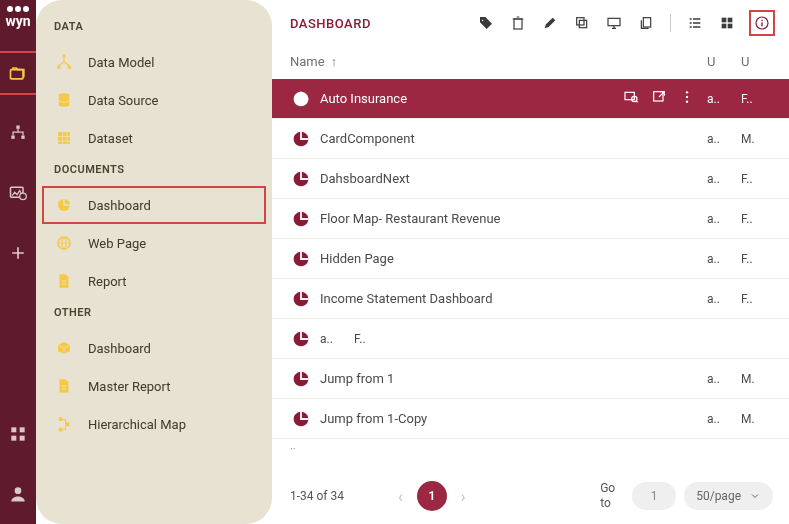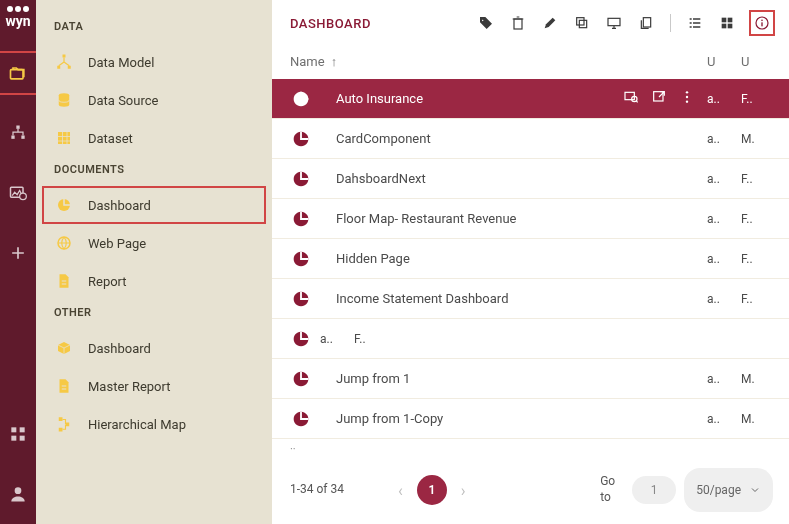--- a/index.html
+++ b/index.html
@@ -10,21 +10,21 @@
   .rail { width: 36px; background: #5f1a2c; display: flex; flex-direction: column; align-items: center; padding-top: 6px; }
   .rail .logo { color: #fff; font-weight: bold; font-size: 14px; text-align: center; margin-bottom: 14px; line-height: 1.1; }
   .rail .logo-dots { display:flex; justify-content:center; gap:2px; margin-bottom:2px;}
   .rail .logo-dots span { width:6px;height:6px;border-radius:50%;background:#fff;display:inline-block;}
   .rail-item { width: 44px; height: 44px; display:flex; align-items:center; justify-content:center; color:#d9c7cc; margin: 8px 0; border:2px solid transparent; }
   .rail-item.active { border:2px solid #d14545; background:#5f1a2c; color:#f6c945;}
   .rail-item svg { width:20px; height:20px; }
   .rail-spacer { flex:1; }
 
   
-  .sidenav { width: 236px; background: #e7e2d2; display:flex; flex-direction:column; padding: 14px 0 0 0; overflow:hidden; }
+  .sidenav { width: 236px; background: #e7e2d2; display:flex; flex-direction:column; padding: 14px 0 0 0; overflow:hidden;border-radius:26px; }
   .sidenav .group-label { font-size: 11px; letter-spacing: .5px; color:#4a4433; padding: 6px 18px 10px 18px; font-weight:600; }
   .sidenav .nav-item { display:flex; align-items:center; gap:14px; padding: 10px 18px; color:#3d3a2e; cursor:pointer; }
   .sidenav .nav-item .nav-icon { width:20px; display:flex; justify-content:center; color:#f6c945; }
   .sidenav .nav-item.highlighted { border:2px solid #d14545; margin: 0 6px; padding: 8px 10px; }
   .sidenav .nav-icon svg { width:18px; height:18px; }
 
   
   .main { flex:1; display:flex; flex-direction:column; min-width:0; }
   .main-header { display:flex; align-items:center; padding: 10px 14px 6px 18px; color:#8a1a35; }
   .main-title { font-size:13px; letter-spacing: .5px; font-weight:500; flex:1; }
@@ -34,40 +34,40 @@
   .toolbar .tbtn.boxed { border:2px solid #d14545; padding:2px; width:26px; height:26px; color:#8a1a35;}
   .toolbar svg { width:16px; height:16px; }
 
   .col-head { display:flex; padding: 12px 14px 10px 18px; color:#6f6f6f; font-size:13px; }
   .col-head .col-name { flex:1; display:flex; align-items:center; gap:6px;}
   .col-head .col-u { width:34px; text-align:left; }
 
   .rows { flex:1; overflow:auto; }
   .row { display:flex; align-items:center; height:40px; padding: 0 14px 0 18px; border-bottom:1px solid #f1ece0; color:#4b4b4b; cursor:pointer;}
   .row .row-icon { width:22px; display:flex; justify-content:center; color:#8a1a35; margin-right:8px;}
-  .row .row-name { flex:1; white-space:nowrap; overflow:hidden; text-overflow:ellipsis;margin-left:16px; }
+  .row .row-name { flex:1; white-space:nowrap; overflow:hidden; text-overflow:ellipsis; }
   .row .row-actions { display:none; align-items:center; gap:12px; color:#fff; margin-right:12px;}
   .row.selected { background:#9b2743; color:#fff; }
   .row.selected .row-icon { color:#fff; }
   .row.selected .row-actions { display:flex; }
   .row .col-u { width:34px; white-space:nowrap; overflow:hidden; text-overflow:ellipsis; font-size:12px;}
   .row.selected .col-u { color:#fff; }
   .row-actions svg { width:16px; height:16px; }
   .rows .ellipsis-row { padding: 4px 18px; color:#888; font-size:11px;}
 
   
   .footer { display:flex; align-items:center; padding: 10px 16px 12px 18px; gap:18px; color:#555; font-size:12px;justify-content:center;}
   .footer .range { width:60px; line-height:1.3; }
   .pager { display:flex; align-items:center; gap:14px; margin-left:30px;}
   .pager .arrow { color:#bfbfbf; cursor:pointer; font-size:16px;}
   .pager .page-current { width:30px; height:30px; border-radius:50%; background:#9b2743; color:#fff; display:flex; align-items:center; justify-content:center; font-weight:600;}
   .goto { margin-left:auto; display:flex; align-items:center; gap:8px;}
   .goto .goto-label { width:24px; line-height:1.3;}
   .goto .goto-input { width:44px; height:28px; border-radius:16px; background:#efefef; display:flex; align-items:center; justify-content:center; color:#888;}
-  .perpage { display:flex; align-items:center; gap:8px; background:#efefef; border-radius:16px; height:44px; padding:0 12px; color:#666; cursor:pointer;}
+  .perpage { display:flex; align-items:center; gap:8px; background:#efefef; border-radius:16px; height:28px; padding:0 12px; color:#666; cursor:pointer;}
   .perpage svg{width:12px;height:12px;}
 </style>
 </head>
 <body>
 
 <div class="app">
 
   <div class="rail">
     <div class="logo">
       <div class="logo-dots">

